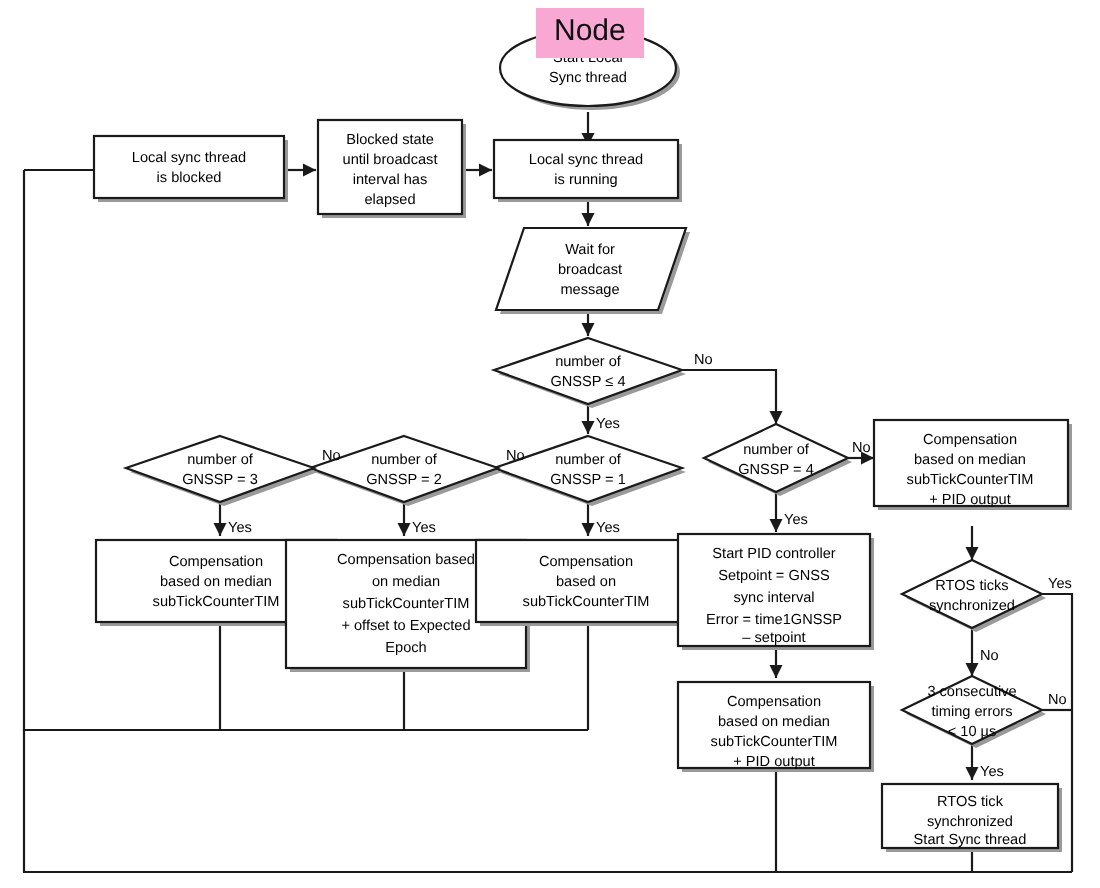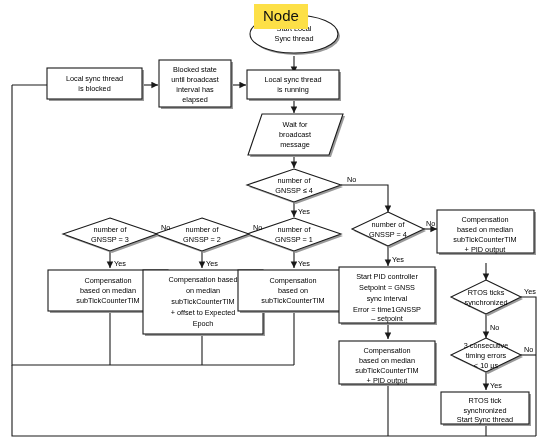--- a/index.html
+++ b/index.html
@@ -3,22 +3,22 @@
 <meta charset="utf-8">
 <title>Node Sync Flowchart</title>
 <style>
   html,body{margin:0;padding:0;background:#ffffff;}
   body{
     font-family:"Liberation Sans", sans-serif;
     width:550px;height:444px;overflow:hidden;position:relative;
   }
   #chart{display:block;width:550px;height:444px;}
   .nodeTitle{
-    position:absolute;left:254px;top:4px;
-    background:#fde047;color:#111;
+    position:absolute;left:268px;top:4px;
+    background:#f9a8d4;color:#111;
     font-size:15px;line-height:20px;
     padding:2px 9px 3px 9px;
     font-family:"Liberation Sans", sans-serif;
   }
   text{font-family:"Liberation Sans", sans-serif;fill:#000;}
   .nodetext{font-size:7.3px;}
   .edgelabel{font-size:7.3px;}
   .shapefill{fill:#ffffff;stroke:#1a1a1a;stroke-width:1.1;}
   .shadow{fill:#9a9a9a;stroke:none;}
   .conn{stroke:#1a1a1a;stroke-width:1.1;fill:none;}

